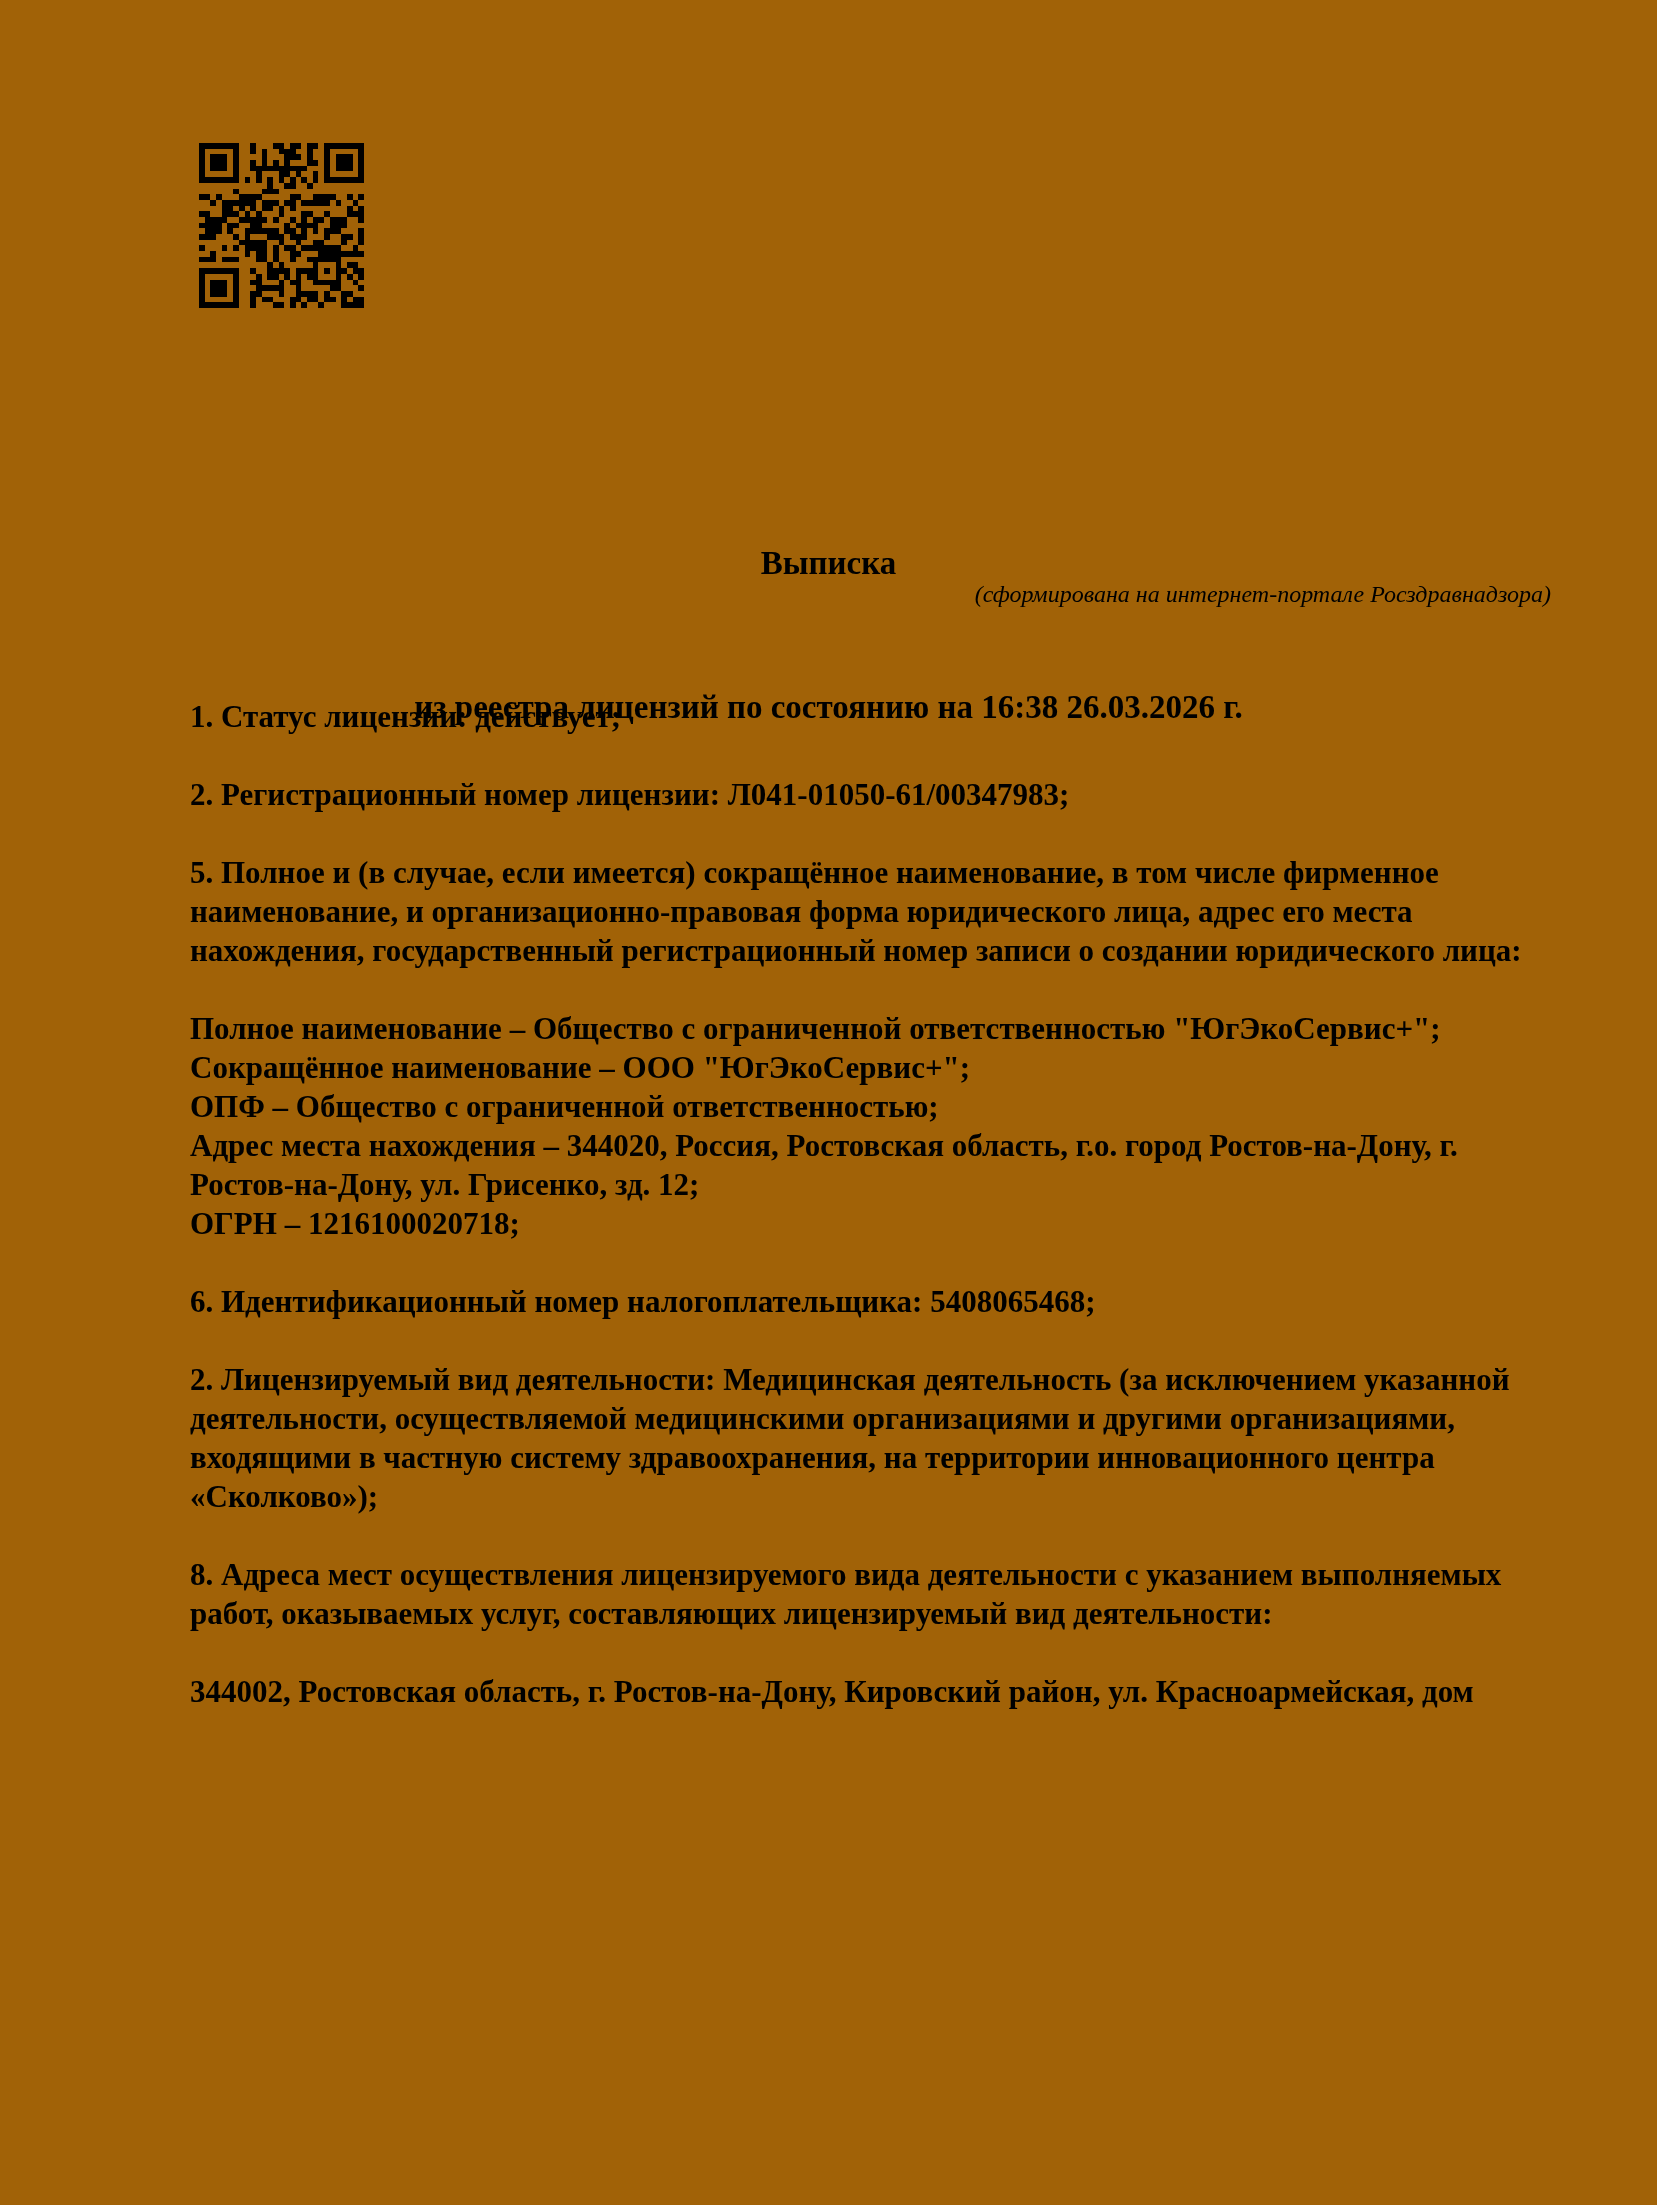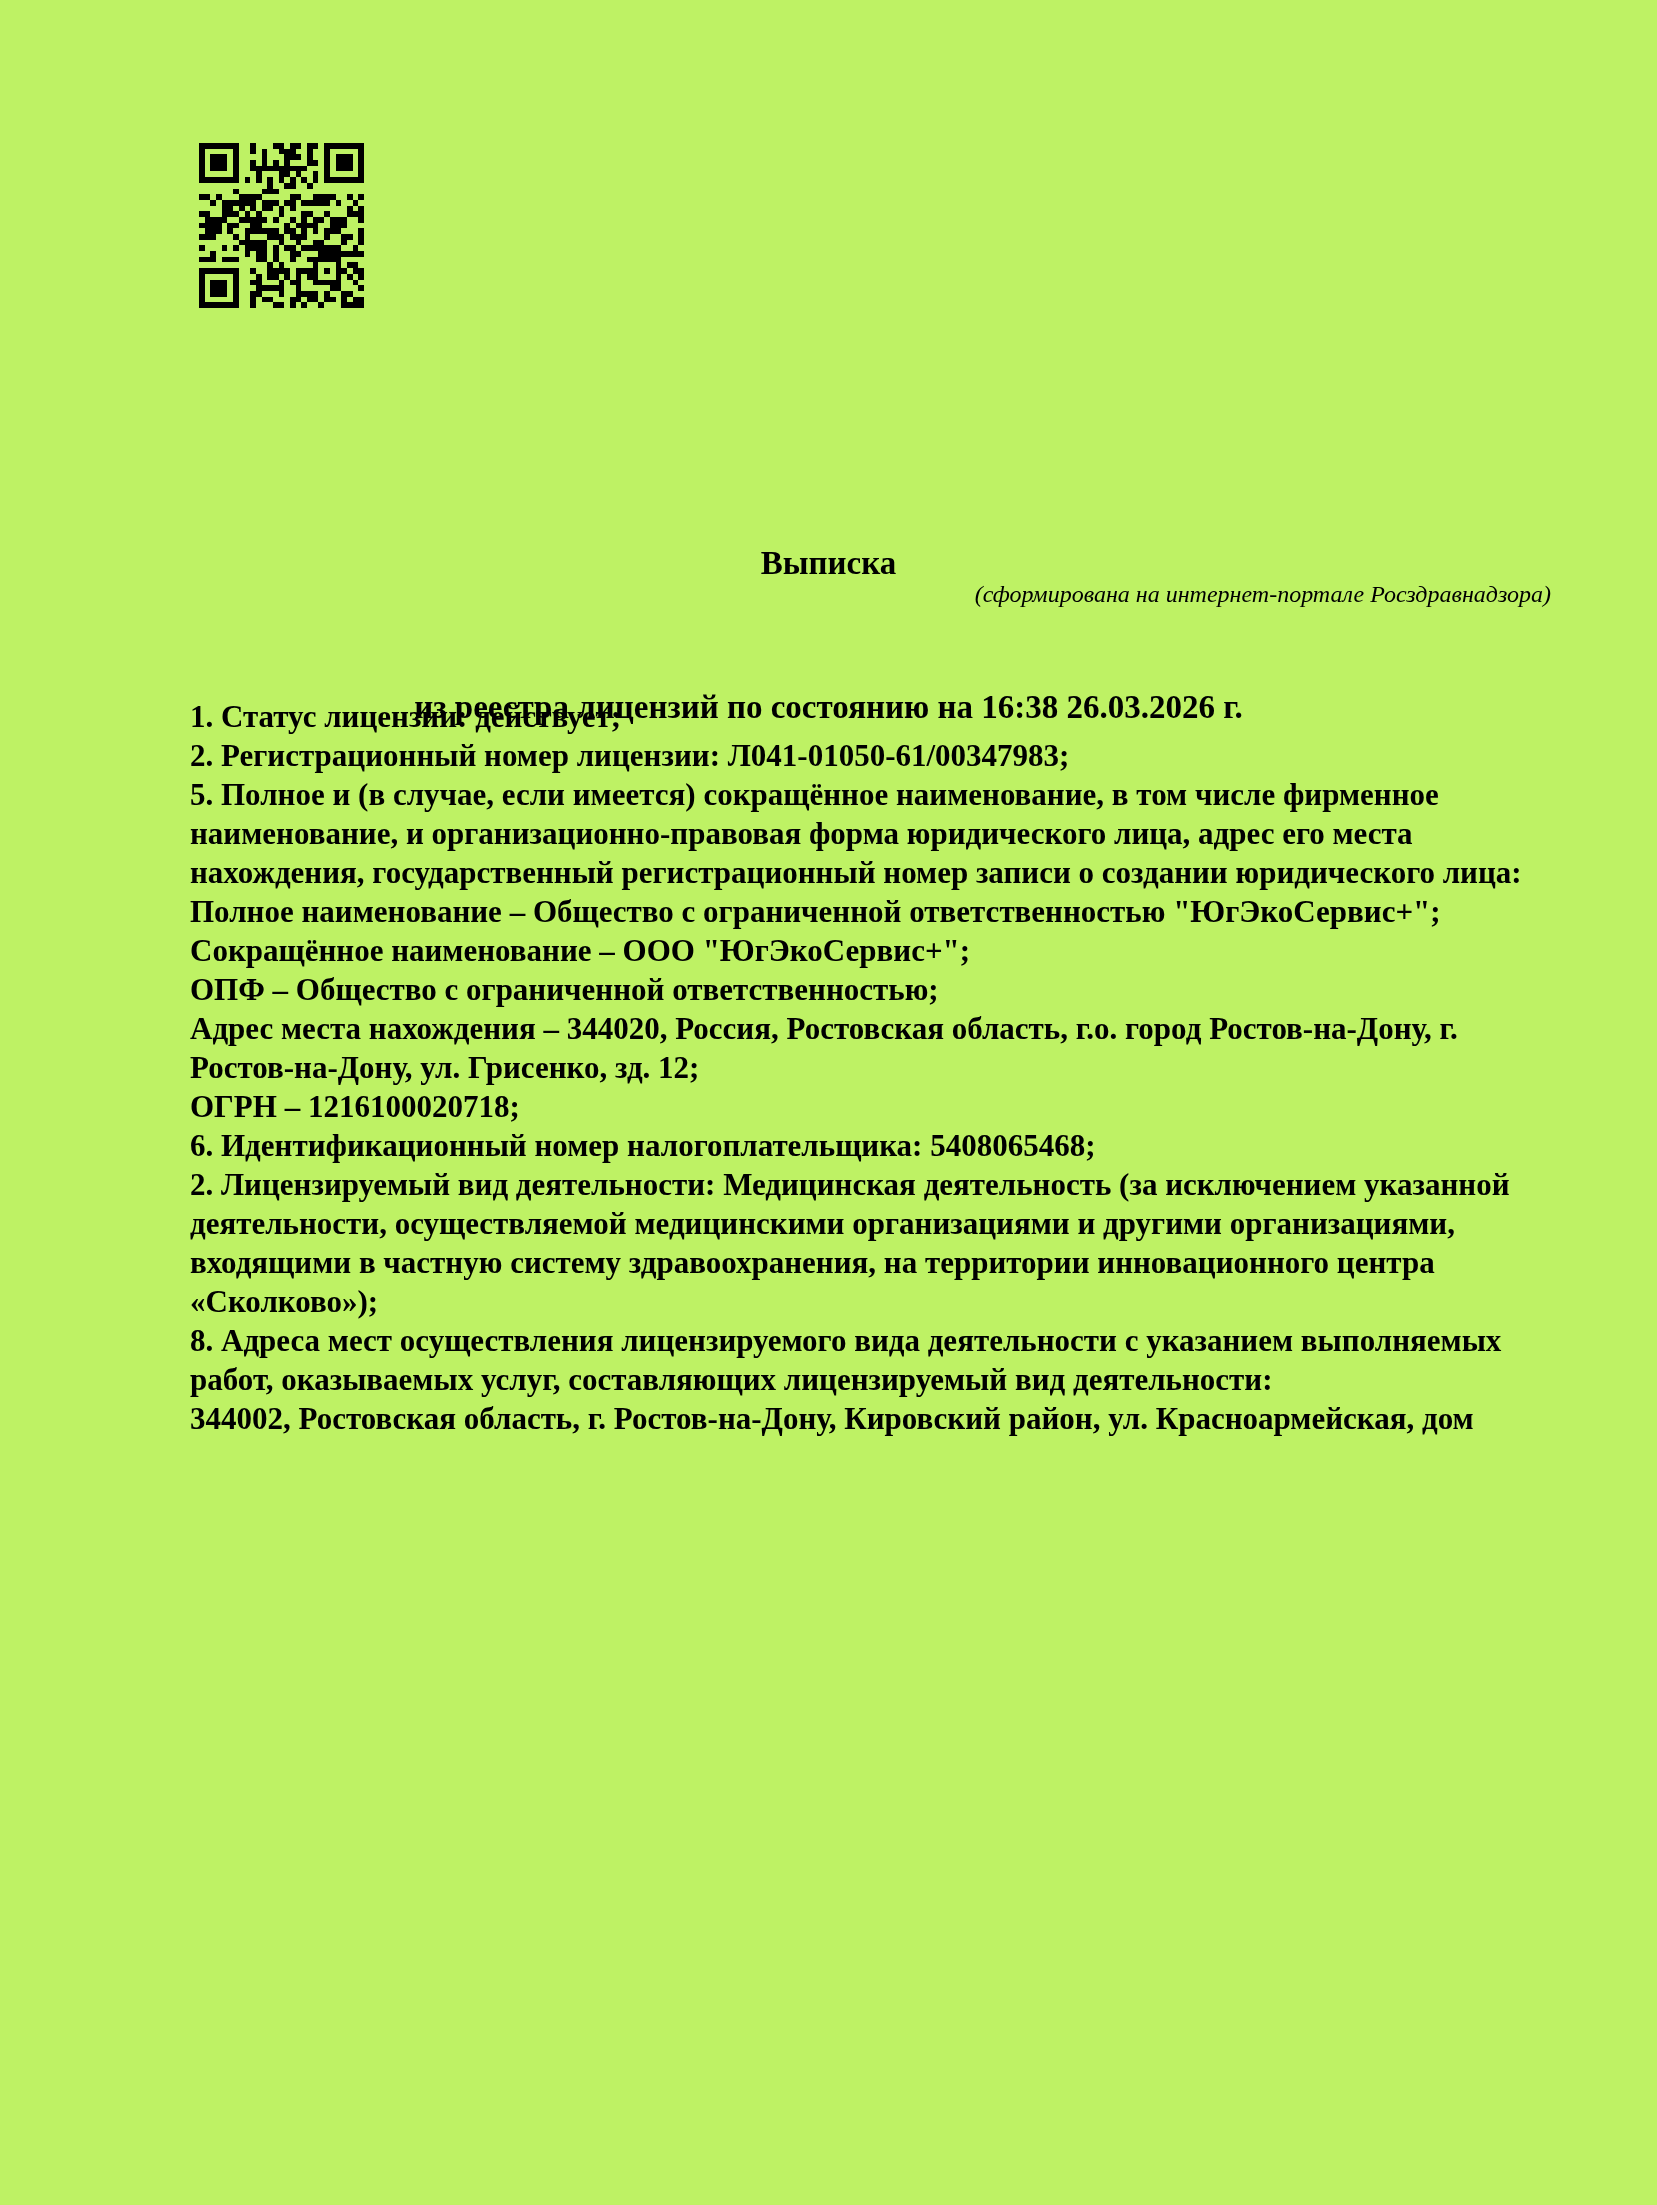--- a/index.html
+++ b/index.html
@@ -1,20 +1,20 @@
 <!DOCTYPE html>
 <html style="font-size:10.7px"><head>
 <meta charset="utf-8">
 <style>
   html, body { margin: 0; padding: 0; background: #ffffff; }
   .page {
     position: relative;
     width: 1657px;
     height: 2205px;
-    background: #bef264;
+    background: #a16207;
     color: #000000;
     font-family: "Liberation Serif", serif;
     overflow: hidden;
   }
   .qr {
     position: absolute;
     left: 199px;
     top: 143px;
     width: 165px;
     height: 165px;
@@ -45,21 +45,21 @@
     left: 190px;
     width: 1343px;
     font-size: 31px;
     line-height: 39px;
   }
   .body-text p {
     margin: 0;
     white-space: pre;
     font-weight: bold;
   }
-  .body-text p + p { }
+  .body-text p + p { margin-top: 39px; }
 </style>
 </head>
 <body>
 
 <div class="page">
 
   <svg class="qr" viewBox="0 0 29 29" shape-rendering="crispEdges" aria-hidden="true">
       <rect x="0" y="0" width="1" height="1" fill="#000"></rect>
       <rect x="1" y="0" width="1" height="1" fill="#000"></rect>
       <rect x="2" y="0" width="1" height="1" fill="#000"></rect>

